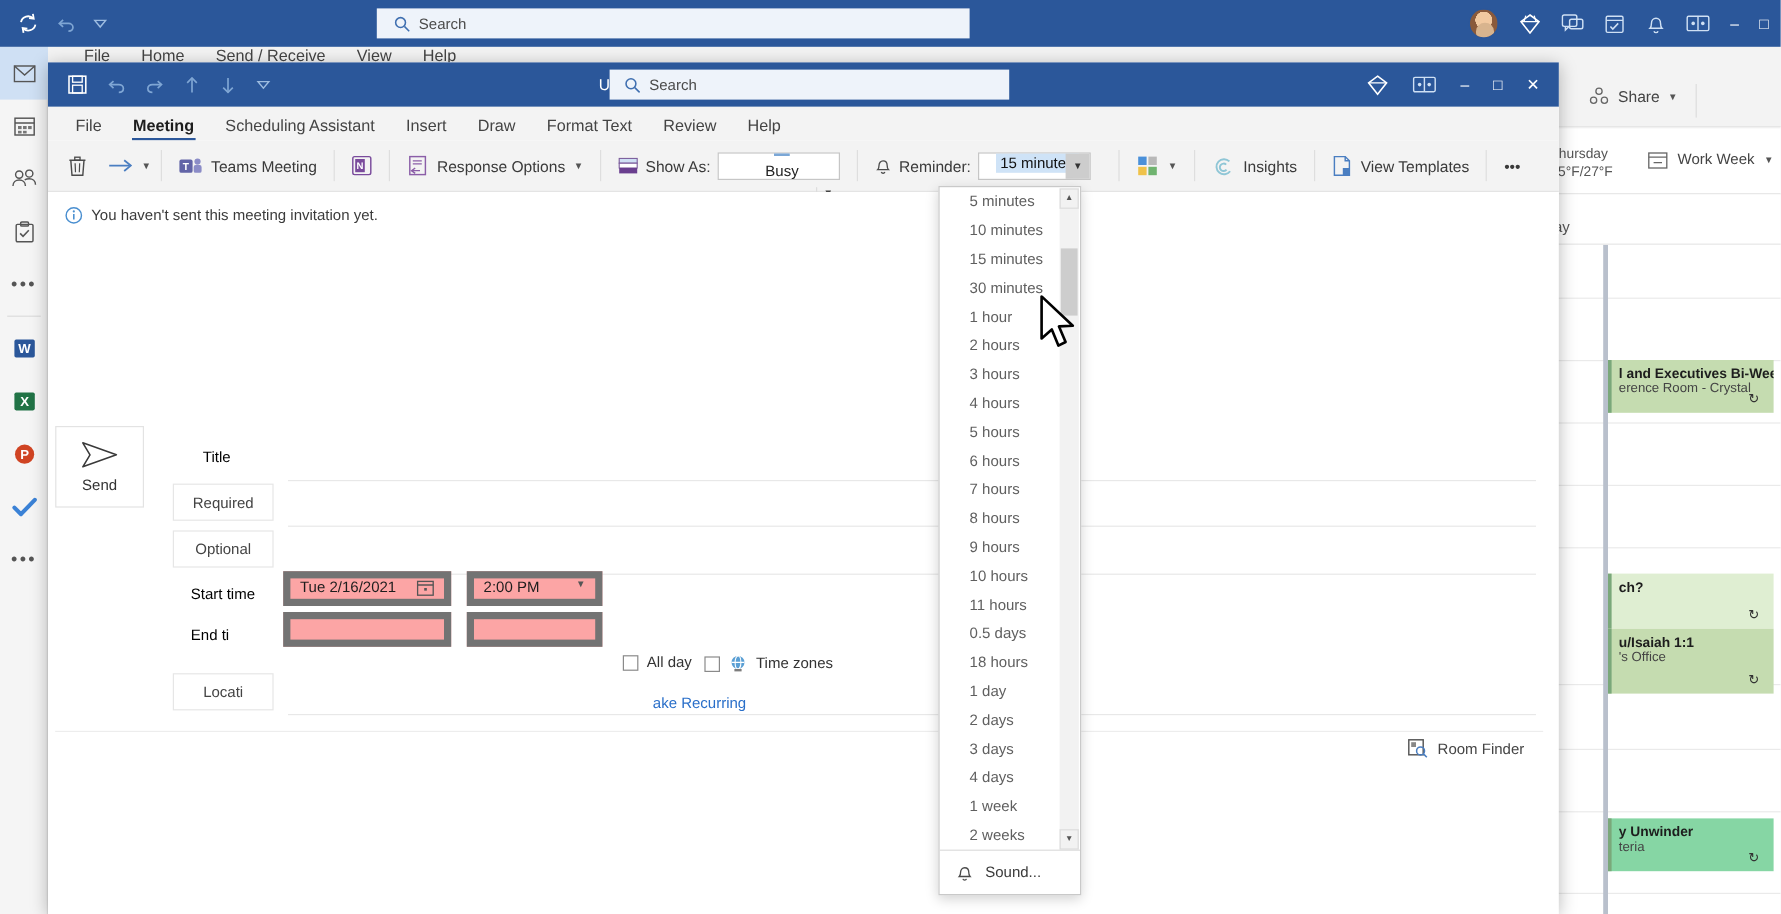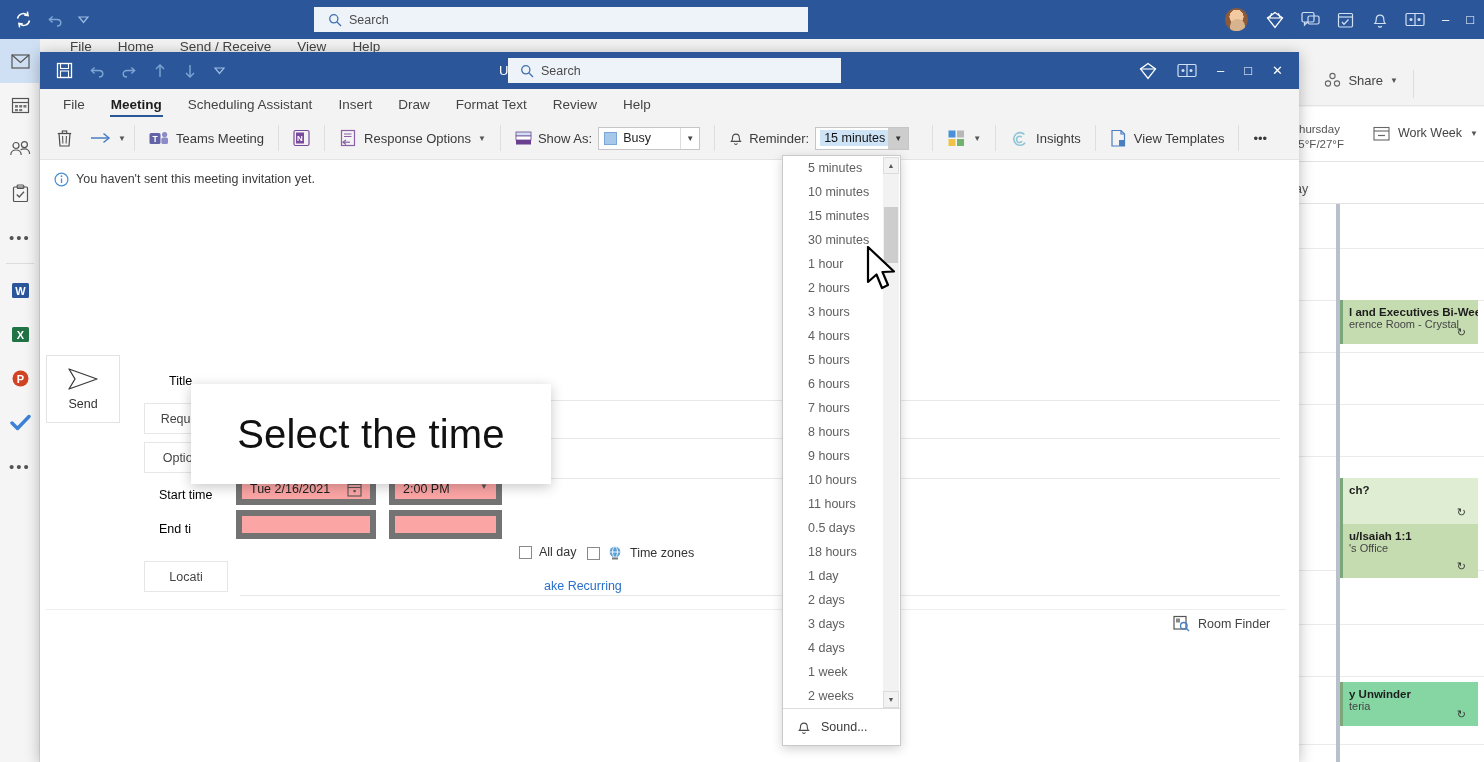--- a/index.html
+++ b/index.html
@@ -134,21 +134,21 @@
     position: relative; height: 43px; background: #f3f3f3; border-bottom: 1px solid #e4e4e4;
     display: flex; align-items: center; padding-left: 8px; gap: 0;
   }
   .rb-item { display: flex; align-items: center; gap: 7px; padding: 0 9px; height: 30px; font-size: 13px; color: #3a3a3a; white-space: nowrap; }
   .rb-sep { width: 1px; height: 26px; background: #dedede; margin: 0 5px; }
   .rb-caret { font-size: 8px; color: #555; }
   .ribbon-collapse { position: absolute; right: 10px; bottom: -12px; font-size: 11px; color: #555; }
 
   .showas-box, .rem-box {
     display: flex; align-items: center; height: 23px; background: #fff;
-    border: 1px solid #c6c6c6; font-size: 12.5px; color: #222;
+    border: 1px solid #c6c6c6; font-size: 12.5px; color: #222; flex-direction: column;
   }
   .showas-box { width: 102px; padding-left: 5px; gap: 6px; }
   .sw { width: 13px; height: 13px; background: #a6c8ea; border: 1px solid #7ba7d6; }
   .dd-arrow {
     width: 19px; height: 21px; margin-left: auto; display: flex; align-items: center; justify-content: center;
     font-size: 8px; color: #444; border-left: 1px solid #ddd;
   }
   .rem-box { width: 94px; position: relative; }
   .rem-val {
     background: #cfe3f7; color: #111; padding: 1px 4px; margin-left: 4px; font-size: 12.5px; white-space: nowrap;
@@ -669,23 +669,20 @@
           <circle cx="10.8" cy="10.8" r="3.3" fill="none" stroke="#4a7ec1" stroke-width="1.3"></circle>
           <line x1="13.2" y1="13.2" x2="16" y2="16" stroke="#4a7ec1" stroke-width="1.3"></line>
         </svg>
         <span>Room Finder</span>
       </div>
       <div class="fline" style="left:6px; top:414px; width:1240px; background:#ededed"></div>
 
     </div>
   </div>
 
-  <div class="callout">
-    <span>Select the time</span>
-  </div>
 
   <div class="ddlist">
     <div class="ddscroll" id="ddopts">
         <div class="ddopt">5 minutes</div>
         <div class="ddopt">10 minutes</div>
         <div class="ddopt">15 minutes</div>
         <div class="ddopt">30 minutes</div>
         <div class="ddopt">1 hour</div>
         <div class="ddopt">2 hours</div>
         <div class="ddopt">3 hours</div>

